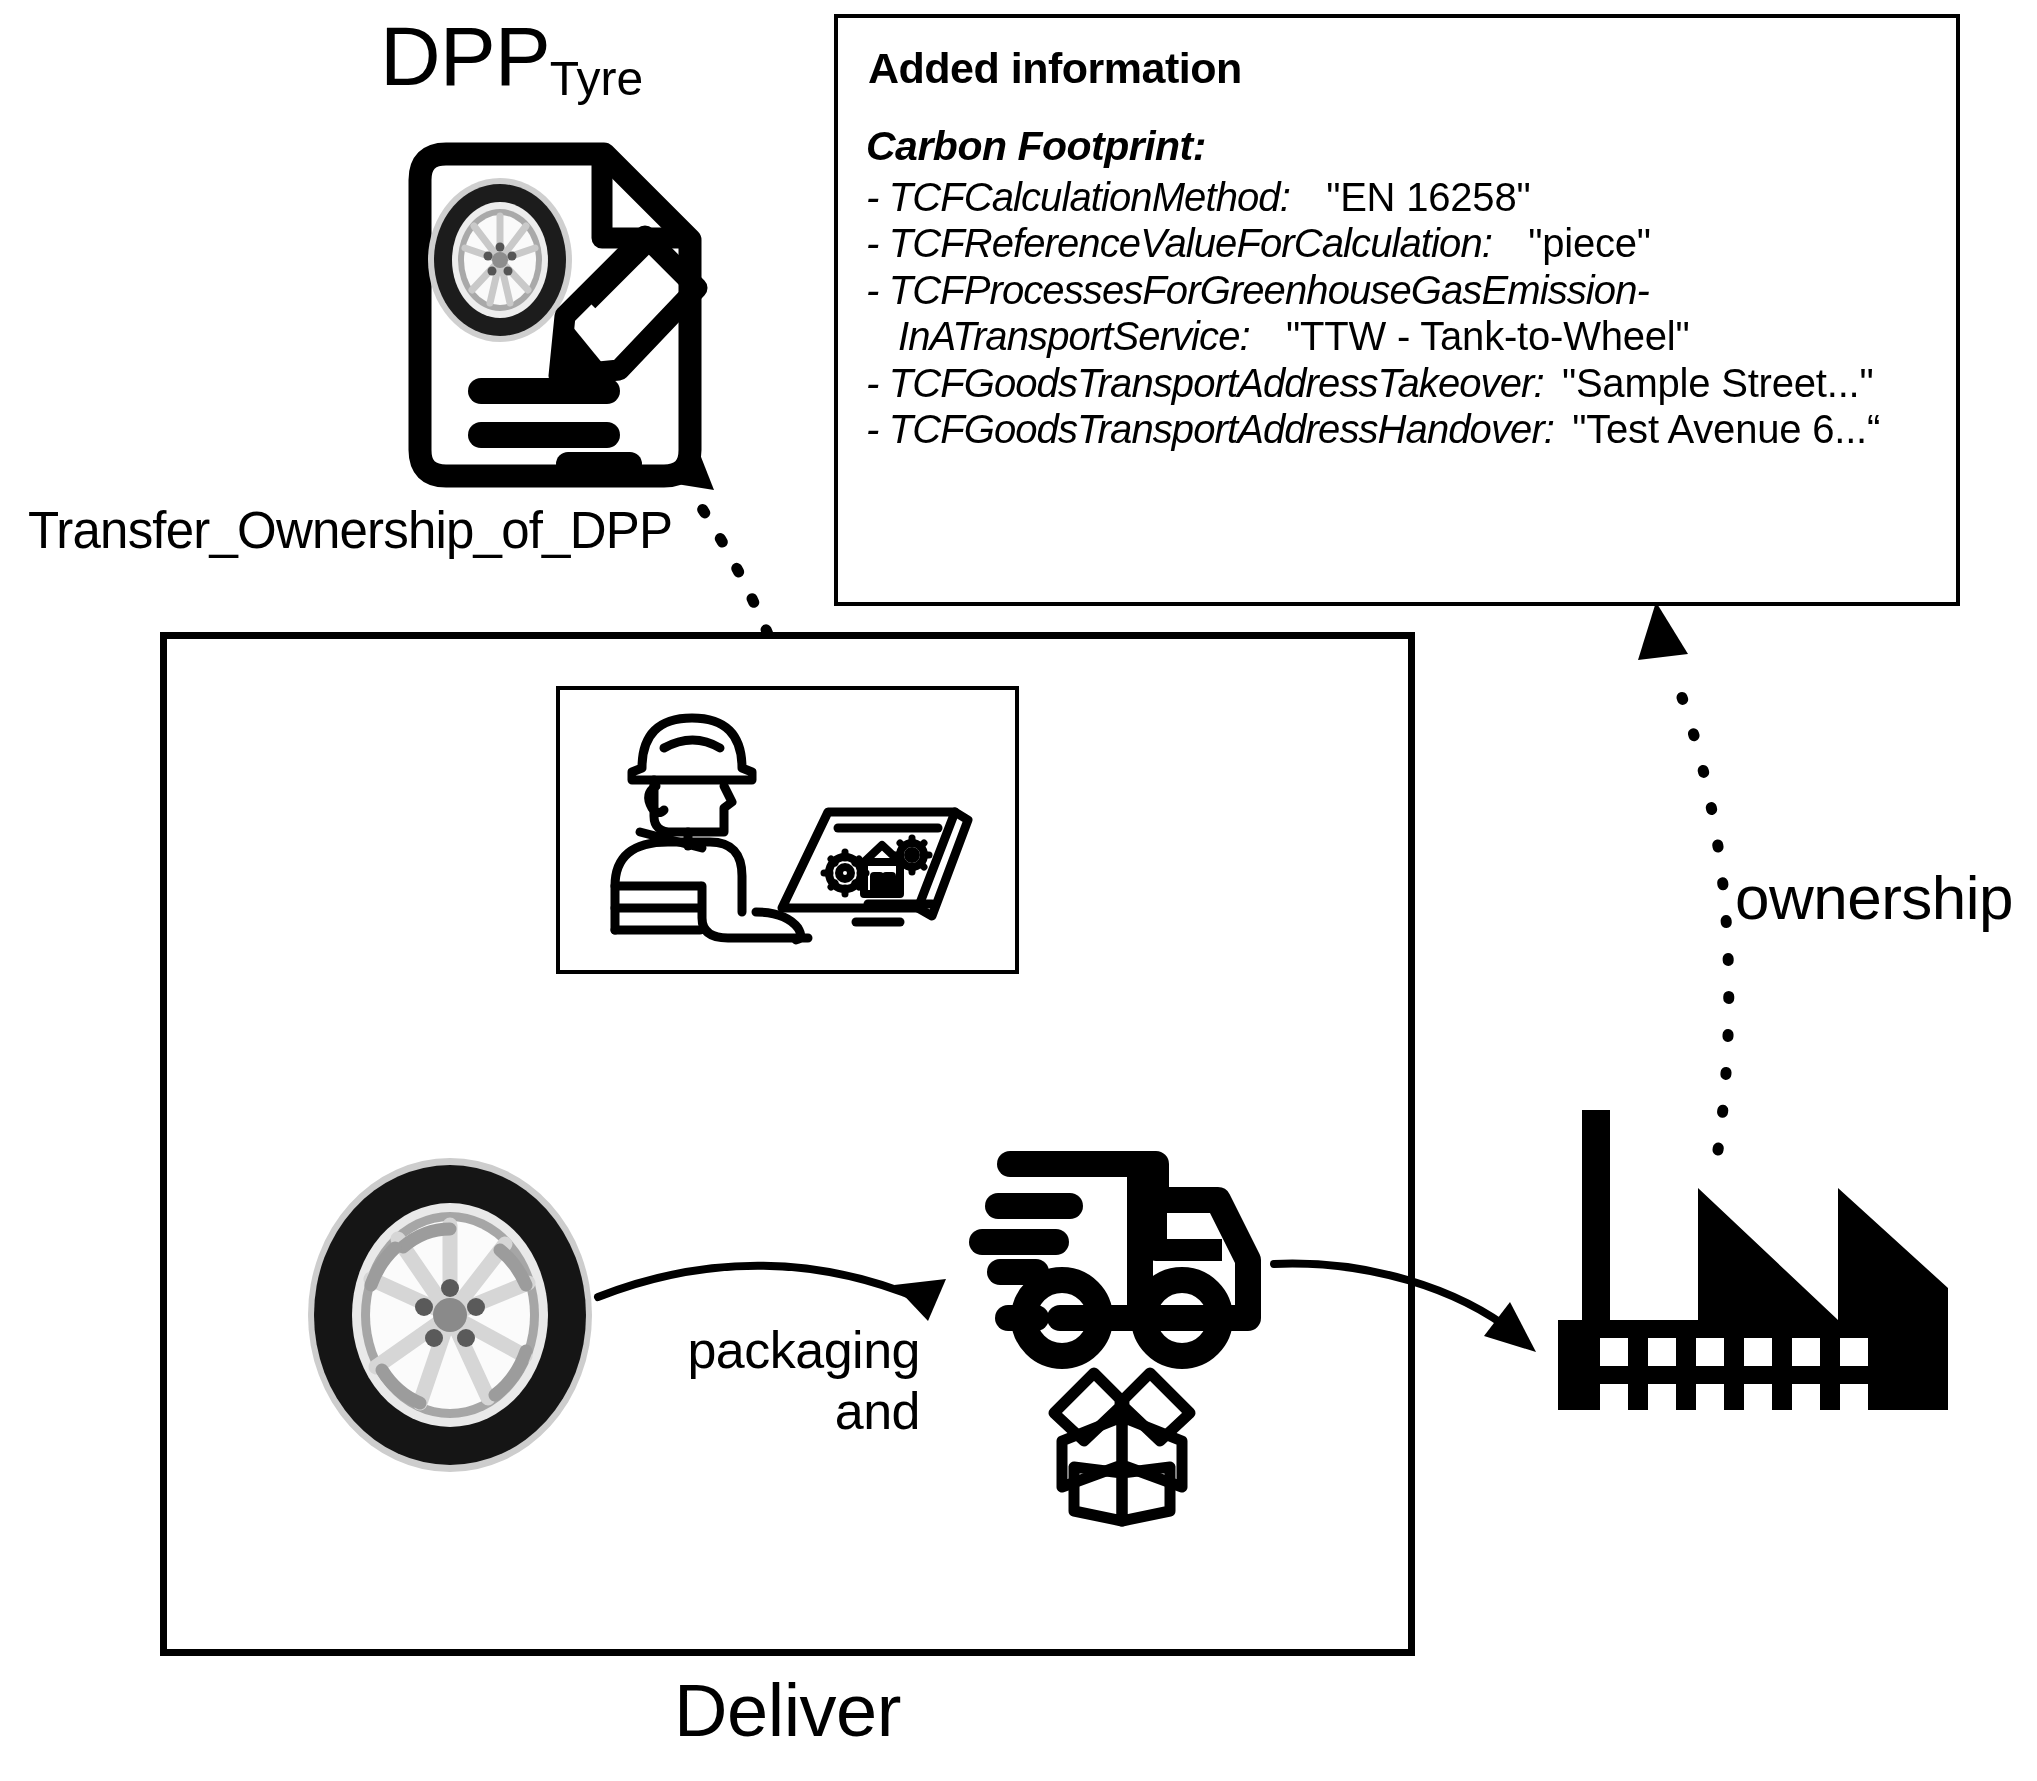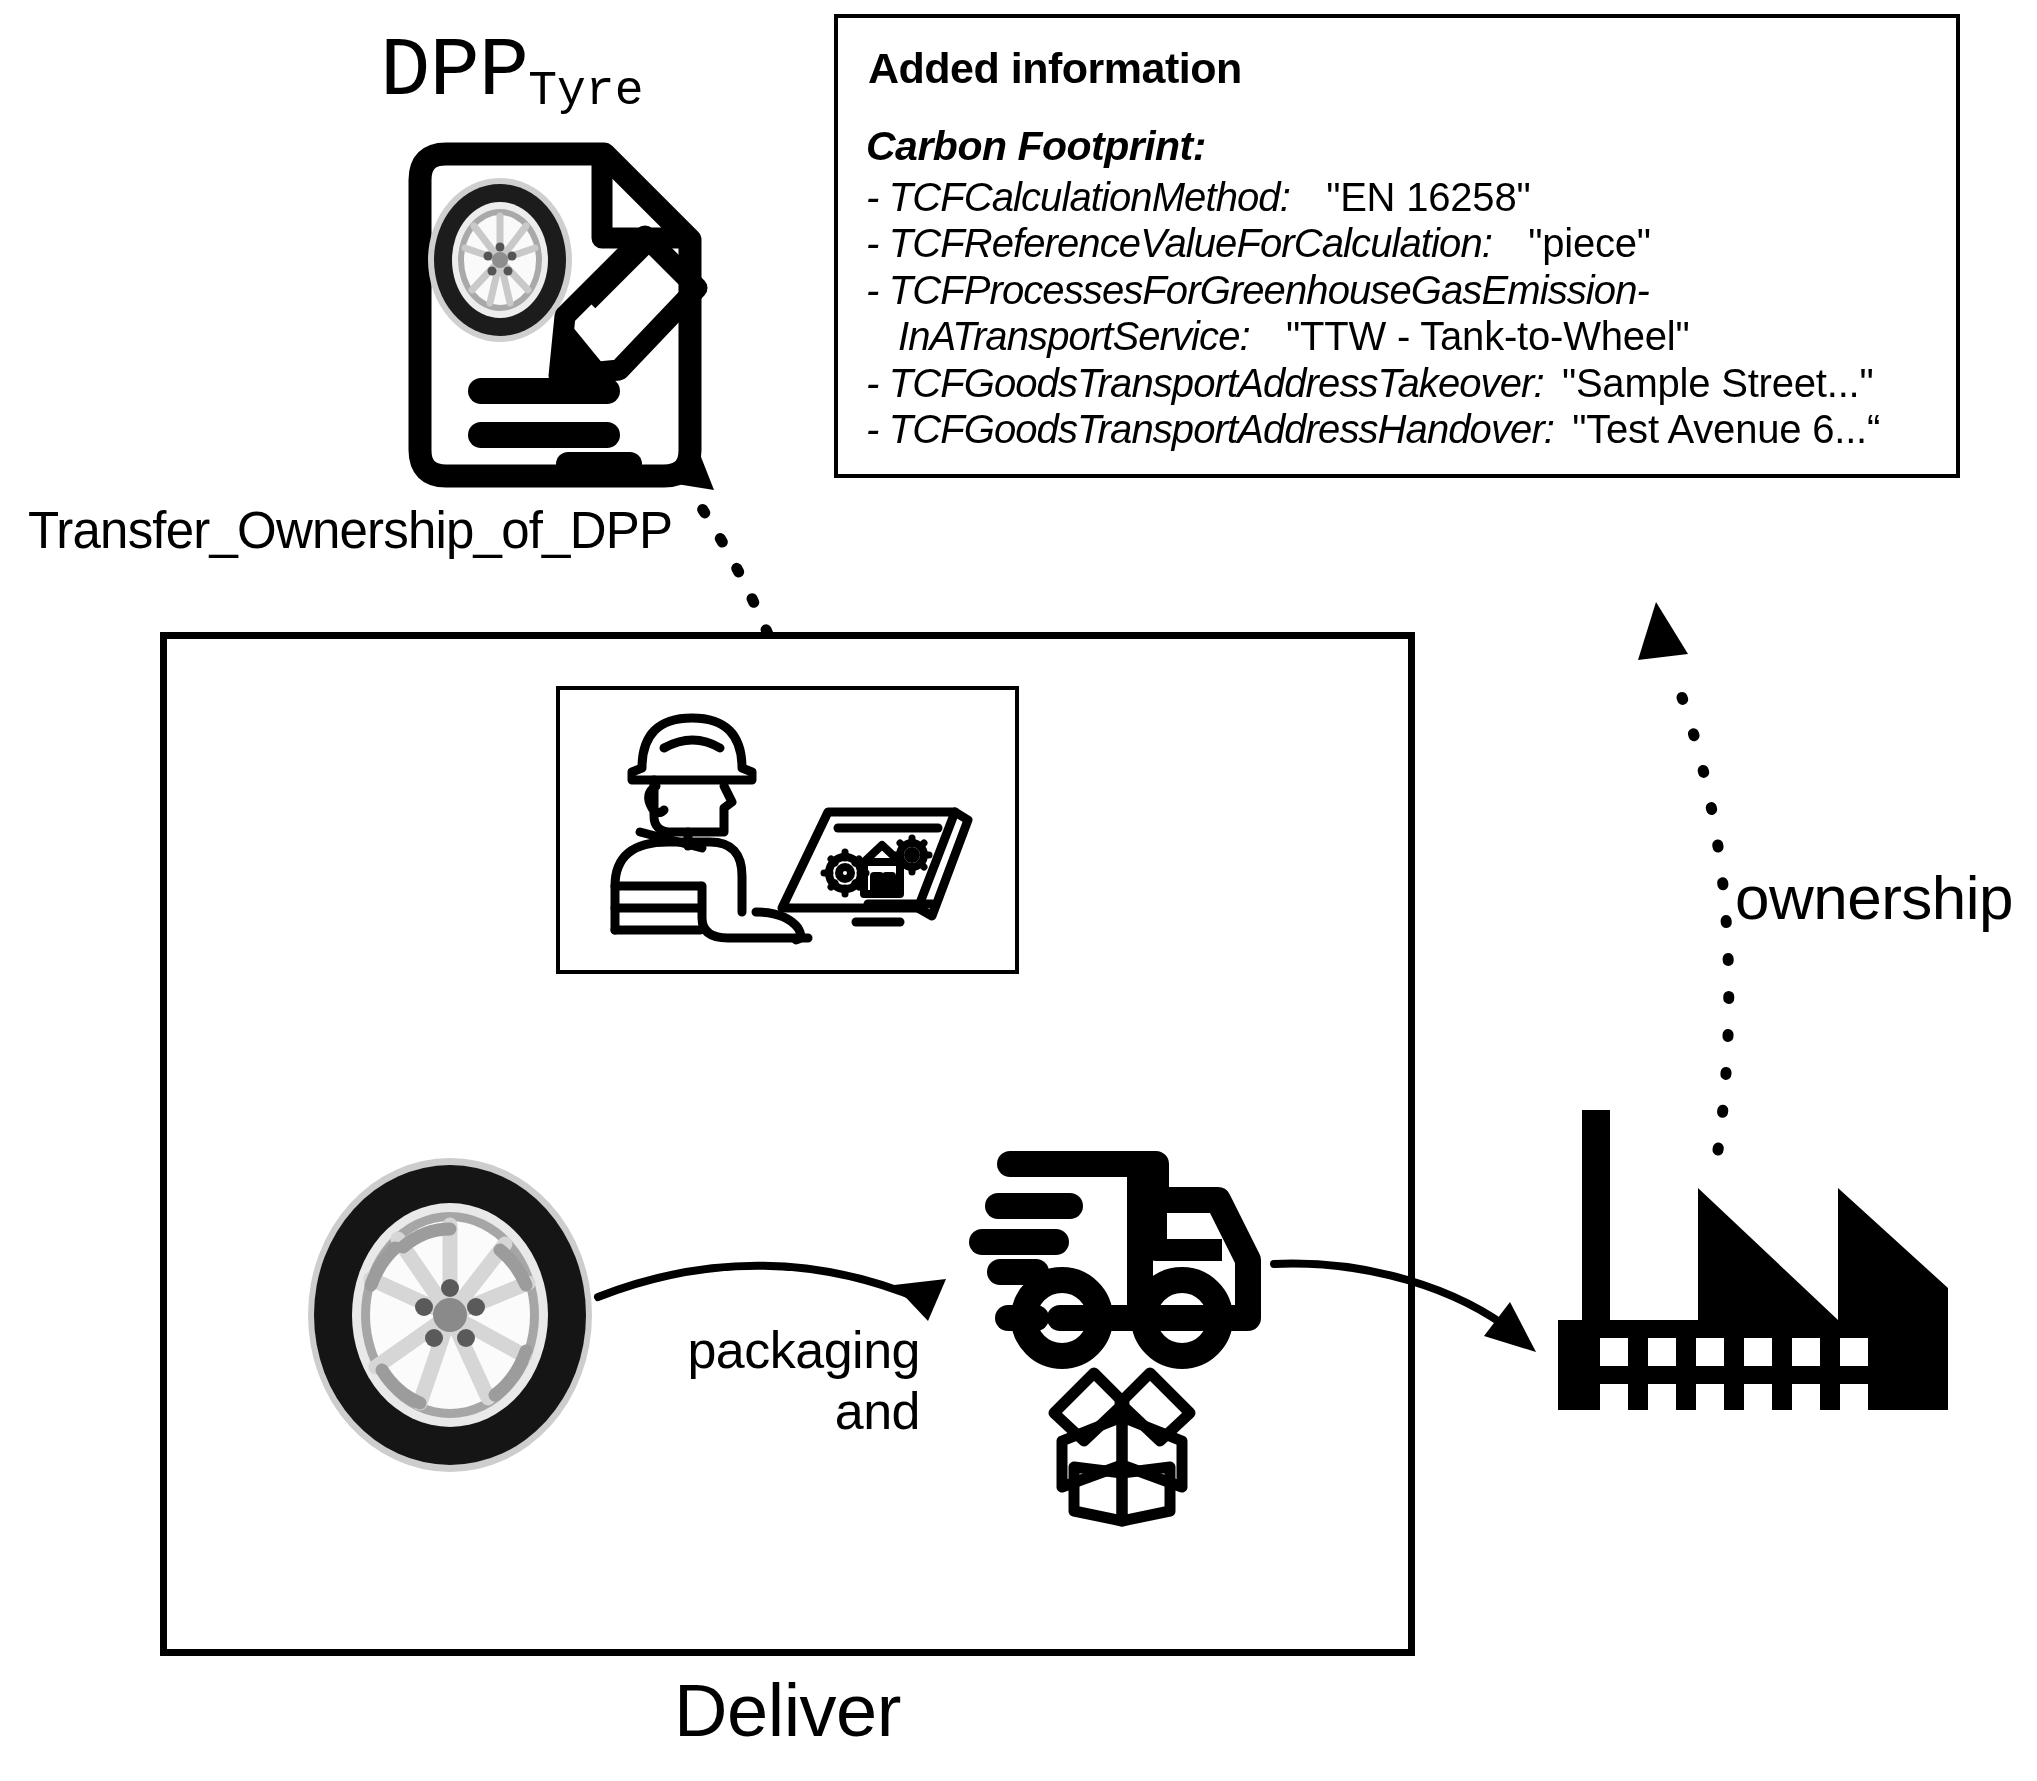--- a/index.html
+++ b/index.html
@@ -15,39 +15,38 @@
     position: relative;
     width: 2037px;
     height: 1781px;
     background: #ffffff;
     overflow: hidden;
   }
   .abs { position: absolute; }
 
   
   #dpp-label {
-    left: 380px; top: 30px;
+    left: 380px; top: 14px;
     font-size: 84px;
     line-height: 1;
     letter-spacing: -1px;
     white-space: nowrap;
-    font-family: Liberation Mono, monospace;
   }
   #dpp-label .sub {
     font-size: 48px;
     vertical-align: baseline;
     position: relative;
     top: 10px;
     letter-spacing: 0px;
   }
 
   
   #info-box {
     left: 834px; top: 14px;
-    width: 1126px; height: 464px;
+    width: 1126px; height: 592px;
     border: 4px solid #000;
     background: #fff;
     box-sizing: border-box;
     padding: 26px 20px 0 24px;
   }
   #info-title {
     font-size: 43px;
     font-weight: bold;
     margin: 0 0 12px 6px;
     letter-spacing: -0.5px;

